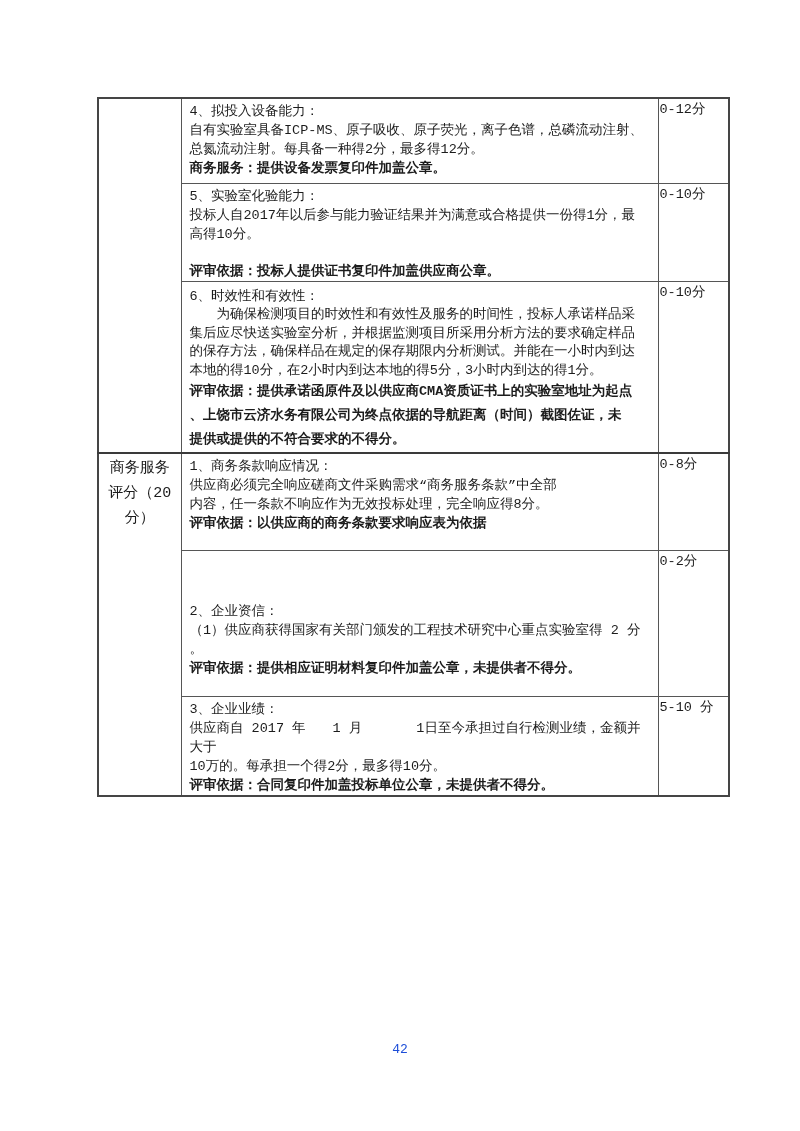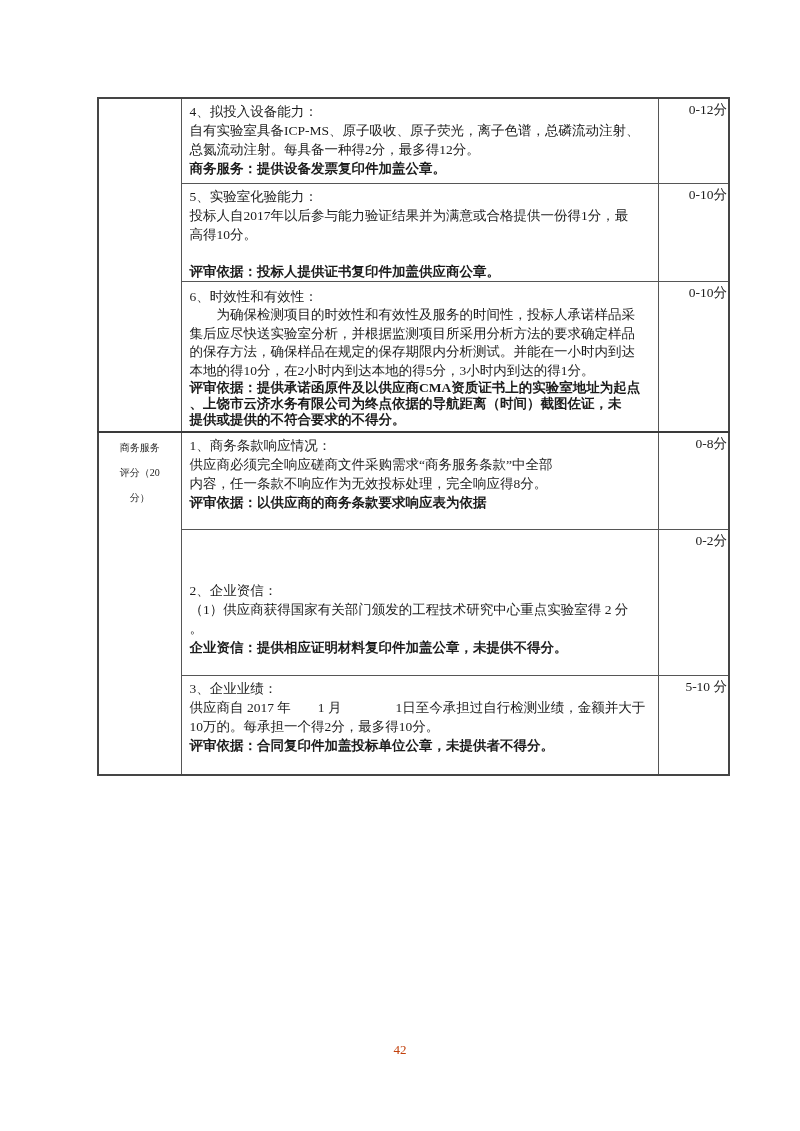--- a/index.html
+++ b/index.html
@@ -6,21 +6,21 @@
     margin: 0;
     padding: 0;
     background: #ffffff;
   }
   .page {
     position: relative;
     width: 800px;
     height: 1099px;
     background: #ffffff;
     overflow: hidden;
-    font-family: Liberation Serif, serif;
+    font-family: Liberation Mono, monospace;
     color: #1c1c1c;
     border-radius: 30px;
   }
   table.score-table {
     position: absolute;
     left: 97px;
     top: 97px;
     width: 631px;
     border-collapse: collapse;
     table-layout: fixed;
@@ -34,66 +34,66 @@
     line-height: 19px;
   }
   td.cat-cell {
     vertical-align: middle;
     text-align: center;
     padding: 2px 4px;
   }
   .cat-label {
     white-space: pre-wrap;
     line-height: 25px;
-    font-size: 10px;
+    font-size: 15px;
   }
   td.txt-cell {
     padding: 3px 8px 0 8px;
   }
   .cell-inner {
     display: flex;
     flex-direction: column;
     height: 100%;
   }
   .body-text {
     white-space: pre-wrap;
   }
   .basis-text {
     white-space: pre-wrap;
     font-weight: bold;
   }
   td.score-cell {
     vertical-align: middle;
-    text-align: right;
+    text-align: left;
     font-size: 13.5px;
     margin-left: 42px;
   }
   
   tr.r1 { height: 85px; }
   tr.r2 { height: 98px; }
   tr.r3 { height: 151px; }
   tr.r4 { height: 97px; }
   tr.r5 { height: 135px; }
   tr.r6 { height: 100px; padding-left: 48px; }
   
   tr.section-start td { border-top: 2px solid #3a3a3a; }
   
   tr.r2 .basis-text { margin-top: 18px; }
   tr.r3 td.txt-cell { padding-top: 6px; line-height: 18.5px; }
-  tr.r3 .basis-text { line-height: 16px; }
+  tr.r3 .basis-text { line-height: 24px; }
   tr.r5 .cell-inner { padding-bottom: 18px; box-sizing: border-box; margin-top: 48px; }
   tr.r5 .basis-text { margin-top: auto; }
   .page-number {
     position: absolute;
     left: 0;
     right: 0;
     top: 1042px;
     text-align: center;
     font-size: 13px;
-    color: #c2410c;
+    color: #1d4ed8;
   }
 </style>
 </head>
 <body>
 
 <div class="page">
 
   <table class="score-table">
     <colgroup>
       <col style="width:83px">
@@ -156,21 +156,21 @@
           </div>
         </td>
         <td class="score-cell">0-8分</td>
       </tr>
       <tr class="r5">
         <td class="txt-cell">
           <div class="cell-inner">
             <div class="body-text">2、企业资信：
 （1）供应商获得国家有关部门颁发的工程技术研究中心重点实验室得 2 分
 。</div>
-            <div class="basis-text">企业资信：提供相应证明材料复印件加盖公章，未提供不得分。</div>
+            <div class="basis-text">评审依据：提供相应证明材料复印件加盖公章，未提供者不得分。</div>
           </div>
         </td>
         <td class="score-cell">0-2分</td>
       </tr>
       <tr class="r6">
         <td class="txt-cell">
           <div class="cell-inner">
             <div class="body-text">3、企业业绩：
 供应商自 2017 年　　1 月　　　　1日至今承担过自行检测业绩，金额并大于
 10万的。每承担一个得2分，最多得10分。</div>

